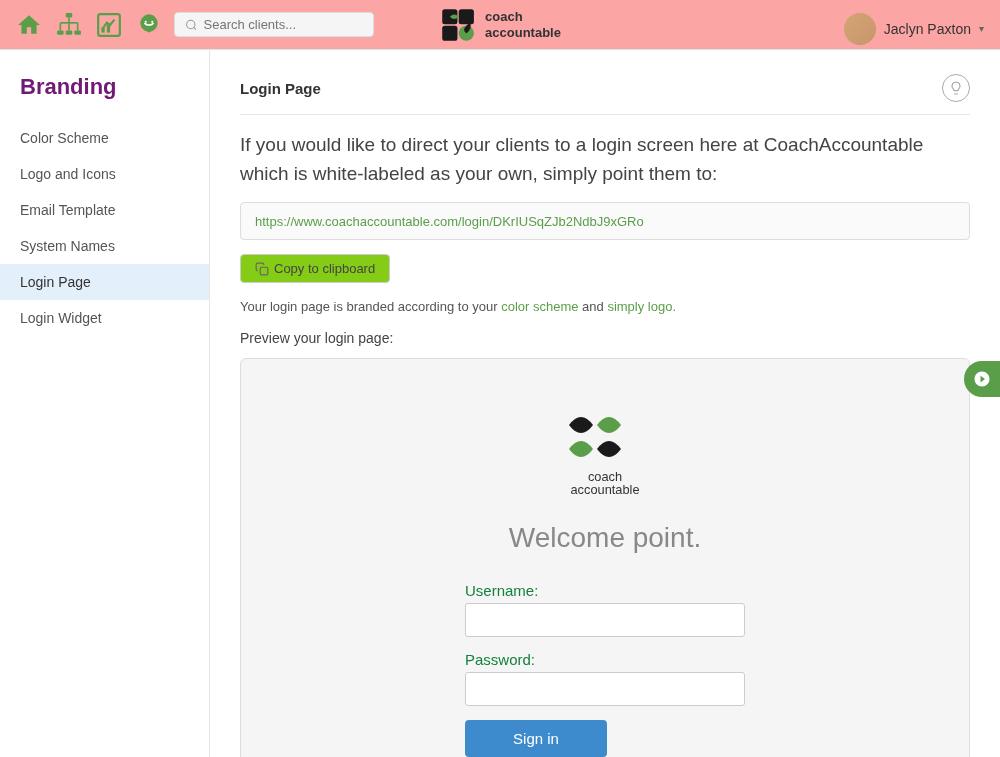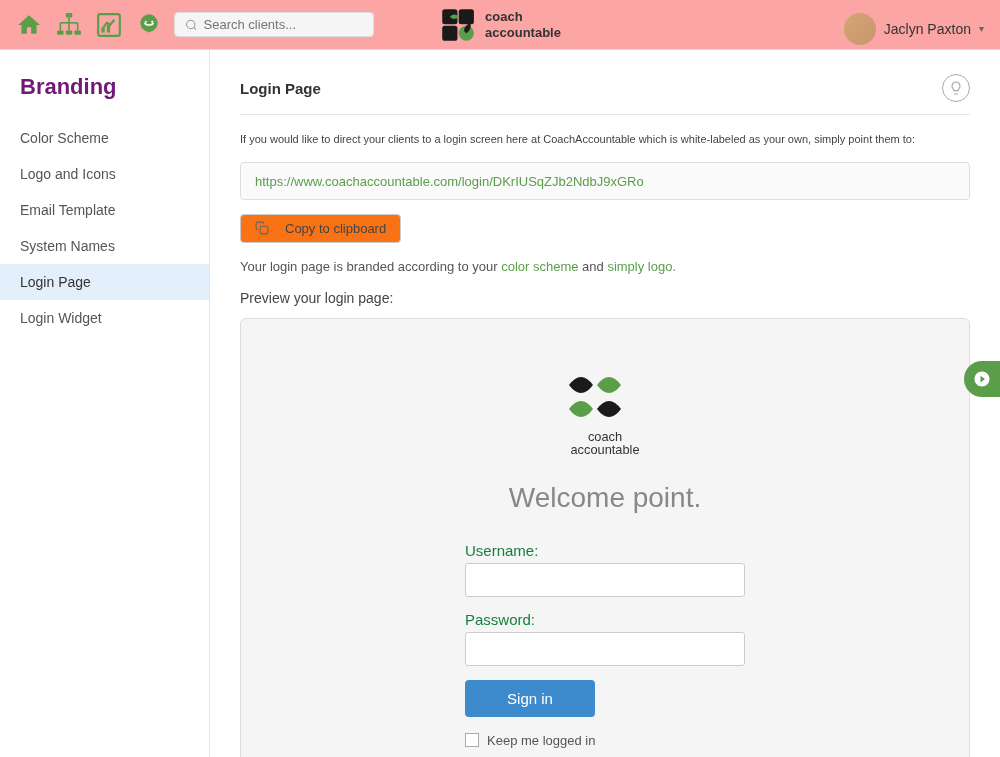--- a/index.html
+++ b/index.html
@@ -162,21 +162,21 @@
       border: 1.5px solid #aaa;
       display: flex;
       align-items: center;
       justify-content: center;
       cursor: pointer;
       color: #aaa;
       font-size: 16px;
     }
 
     .description-text {
-      font-size: 11px;
+      font-size: 19px;
       color: #444;
       margin-bottom: 14px;
       line-height: 1.5;
     }
 
     .url-box {
       border: 1px solid #ddd;
       border-radius: 4px;
       padding: 10px 14px;
       background: #fafafa;
@@ -184,23 +184,23 @@
     }
     .url-text {
       font-size: 13px;
       color: #5a9e4a;
       word-break: break-all;
     }
 
     .copy-btn {
       display: flex;
       align-items: center;
-      gap: 16px;
+      gap: 5px;
       border: 1px solid #ccc;
-      background: #f97316;
+      background: #84cc16;
       padding: 6px 14px;
       border-radius: 4px;
       cursor: pointer;
       font-size: 13px;
       color: #444;
       margin-bottom: 16px;
     }
 
     .branding-note {
       font-size: 13px;
@@ -265,21 +265,21 @@
     }
 
     .signin-btn {
       background: #3d8bcd;
       color: #fff;
       border: none;
       border-radius: 4px;
       padding: 10px 20px;
       font-size: 15px;
       cursor: pointer;
-      width: 130px;
+      width: 142px;
       margin-bottom: 16px;
     }
 
     .keep-logged {
       display: flex;
       align-items: center;
       gap: 8px;
       font-size: 13px;
       color: #555;
       margin-bottom: 10px;

